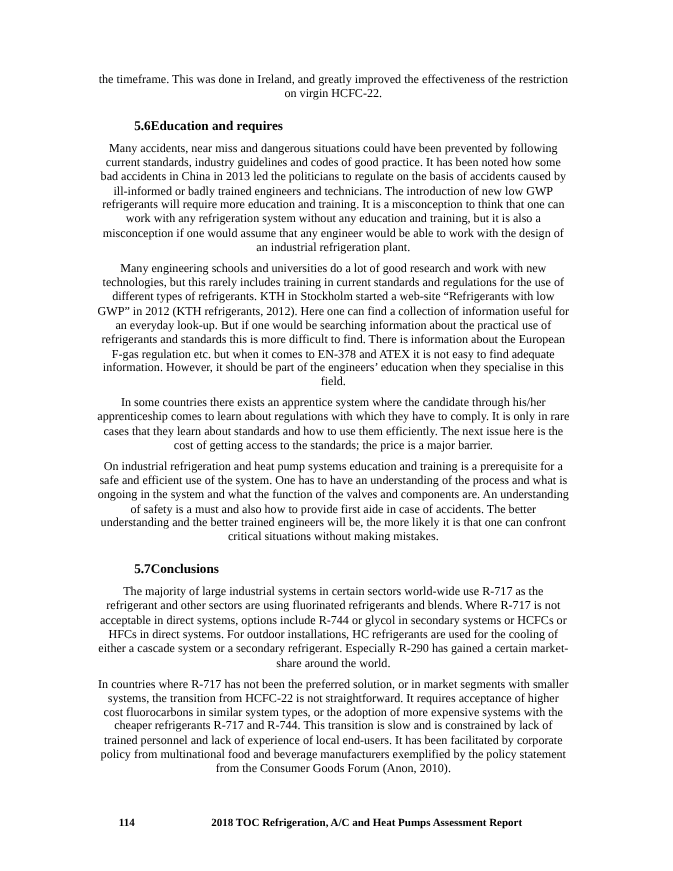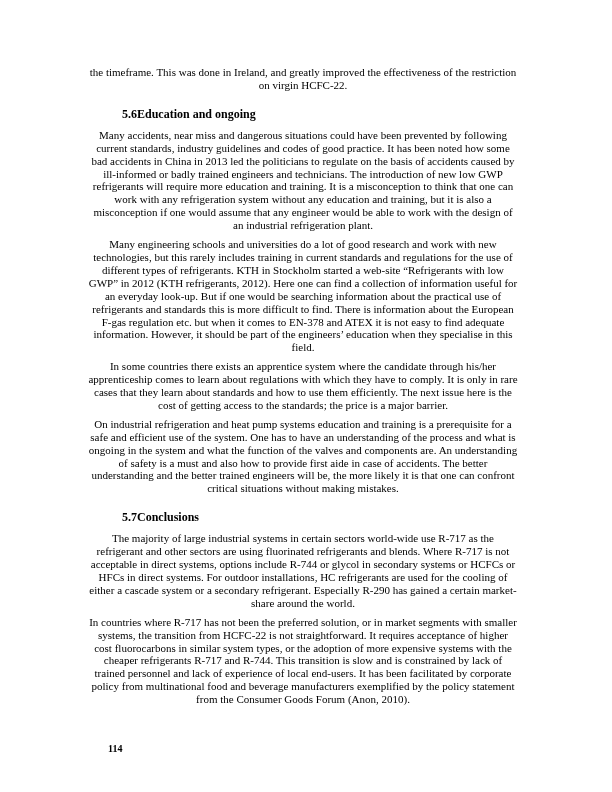--- a/index.html
+++ b/index.html
@@ -63,33 +63,34 @@
 </style>
 </head>
 <body>
 
 <div class="page">
   <div class="content">
 
     <p class="body-para">the timeframe. This was done in Ireland, and greatly improved the effectiveness of the restriction on virgin HCFC-22.</p>
 
     <h2 class="section-heading">
-      <span class="secnum">5.6</span><span>Education and ongoing</span>
+      <span class="secnum">5.6</span><span>Education and requires</span>
     </h2>
 
     <p class="body-para">Many accidents, near miss and dangerous situations could have been prevented by following current standards, industry guidelines and codes of good practice. It has been noted how some bad accidents in China in 2013 led the politicians to regulate on the basis of accidents caused by ill-informed or badly trained engineers and technicians. The introduction of new low GWP refrigerants will require more education and training. It is a misconception to think that one can work with any refrigeration system without any education and training, but it is also a misconception if one would assume that any engineer would be able to work with the design of an industrial refrigeration plant.</p>
     <p class="body-para">Many engineering schools and universities do a lot of good research and work with new technologies, but this rarely includes training in current standards and regulations for the use of different types of refrigerants. KTH in Stockholm started a web-site “Refrigerants with low GWP” in 2012 (KTH refrigerants, 2012). Here one can find a collection of information useful for an everyday look-up. But if one would be searching information about the practical use of refrigerants and standards this is more difficult to find. There is information about the European F-gas regulation etc. but when it comes to EN-378 and ATEX it is not easy to find adequate information. However, it should be part of the engineers’ education when they specialise in this field.</p>
     <p class="body-para">In some countries there exists an apprentice system where the candidate through his/her apprenticeship comes to learn about regulations with which they have to comply. It is only in rare cases that they learn about standards and how to use them efficiently. The next issue here is the cost of getting access to the standards; the price is a major barrier.</p>
     <p class="body-para">On industrial refrigeration and heat pump systems education and training is a prerequisite for a safe and efficient use of the system. One has to have an understanding of the process and what is ongoing in the system and what the function of the valves and components are. An understanding of safety is a must and also how to provide first aide in case of accidents. The better understanding and the better trained engineers will be, the more likely it is that one can confront critical situations without making mistakes.</p>
 
     <h2 class="section-heading">
       <span class="secnum">5.7</span><span>Conclusions</span>
     </h2>
 
     <p class="body-para">The majority of large industrial systems in certain sectors world-wide use R-717 as the refrigerant and other sectors are using fluorinated refrigerants and blends. Where R-717 is not acceptable in direct systems, options include R-744 or glycol in secondary systems or HCFCs or HFCs in direct systems. For outdoor installations, HC refrigerants are used for the cooling of either a cascade system or a secondary refrigerant. Especially R-290 has gained a certain market-share around the world.</p>
     <p class="body-para">In countries where R-717 has not been the preferred solution, or in market segments with smaller systems, the transition from HCFC-22 is not straightforward. It requires acceptance of higher cost fluorocarbons in similar system types, or the adoption of more expensive systems with the cheaper refrigerants R-717 and R-744. This transition is slow and is constrained by lack of trained personnel and lack of experience of local end-users. It has been facilitated by corporate policy from multinational food and beverage manufacturers exemplified by the policy statement from the Consumer Goods Forum (Anon, 2010).</p>
 
   </div>
 
   <div class="footer">
     <span class="pagenum">114</span>
+    <span class="report-title">2018 TOC Refrigeration, A/C and Heat Pumps Assessment Report</span>
   </div>
 </div>
 
 </body></html>

